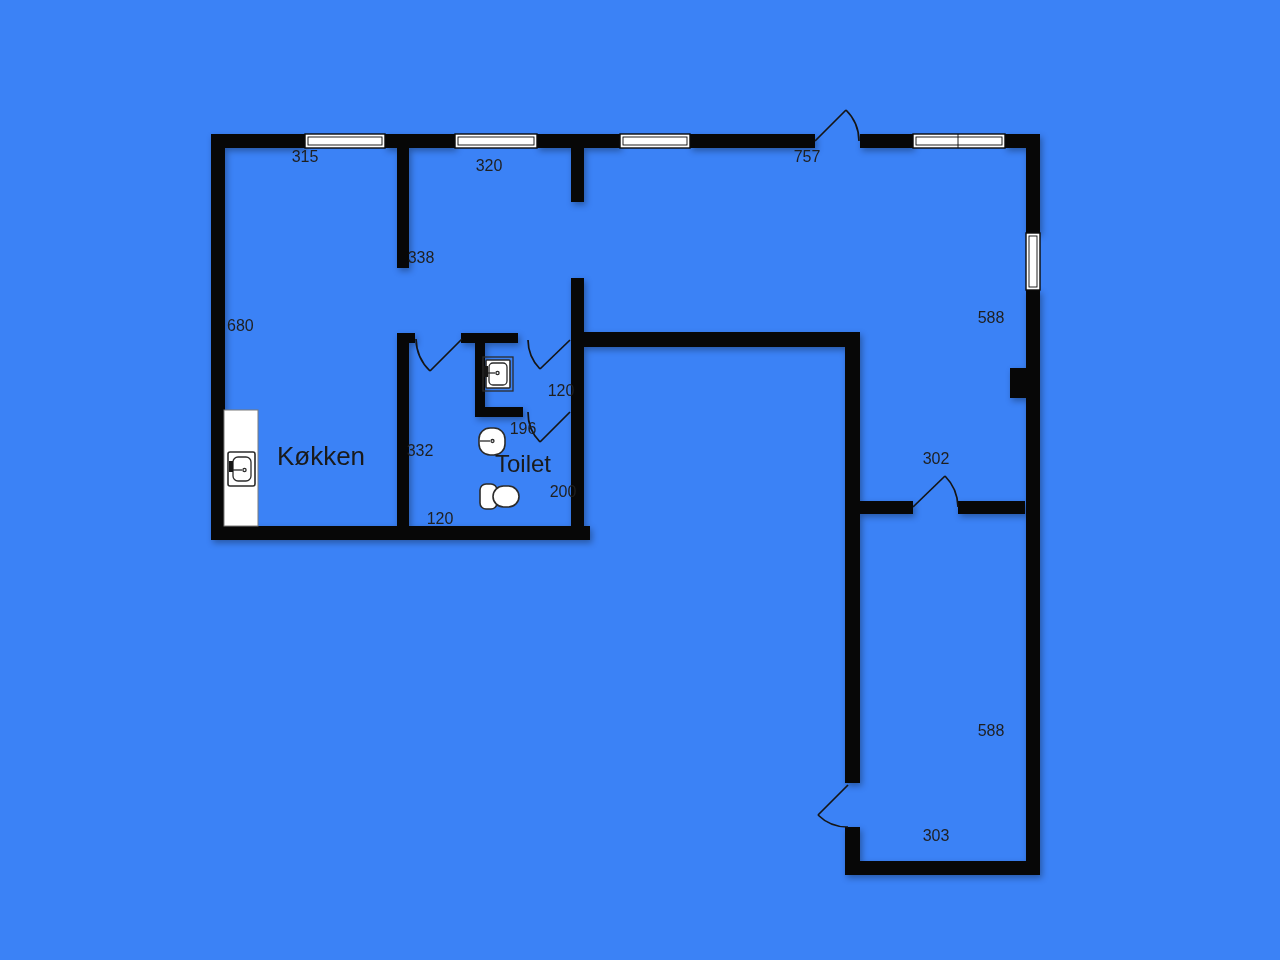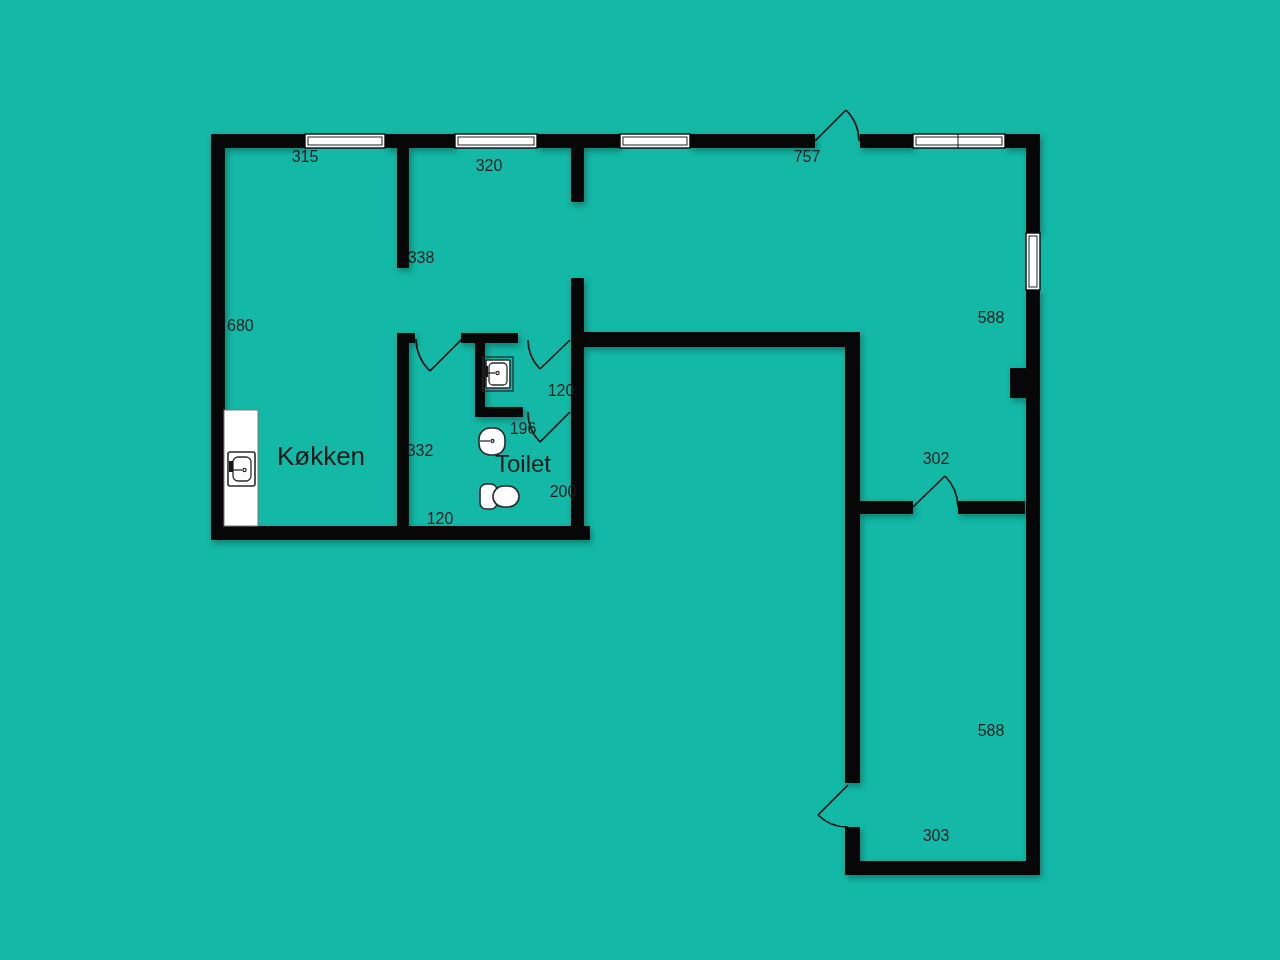--- a/index.html
+++ b/index.html
@@ -1,16 +1,16 @@
 <!DOCTYPE html>
 <html><head>
 <meta charset="utf-8">
 <style>
   html,body{margin:0;padding:0;background:#ffffff;}
-  .page{width:1280px;height:960px;background:#14b8a6;position:relative;overflow:hidden;
+  .page{width:1280px;height:960px;background:#3b82f6;position:relative;overflow:hidden;
         font-family:"Liberation Sans", sans-serif;}
   svg{display:block;}
   .walls{filter:drop-shadow(2px 3px 3px rgba(0,0,0,0.32));}
   .wall{fill:#070707;stroke:none;}
   .window{fill:#ffffff;stroke:#0a0a0a;stroke-width:1.4;}
   .winline{fill:none;stroke:#0a0a0a;stroke-width:0.9;}
   .door{fill:none;stroke:#151515;stroke-width:1.7;}
   .fixture{fill:#ffffff;stroke:#2b2b2b;stroke-width:1.6;}
   .fixline{fill:none;stroke:#2b2b2b;stroke-width:1.3;}
   .fixdark{fill:#161616;stroke:none;}

